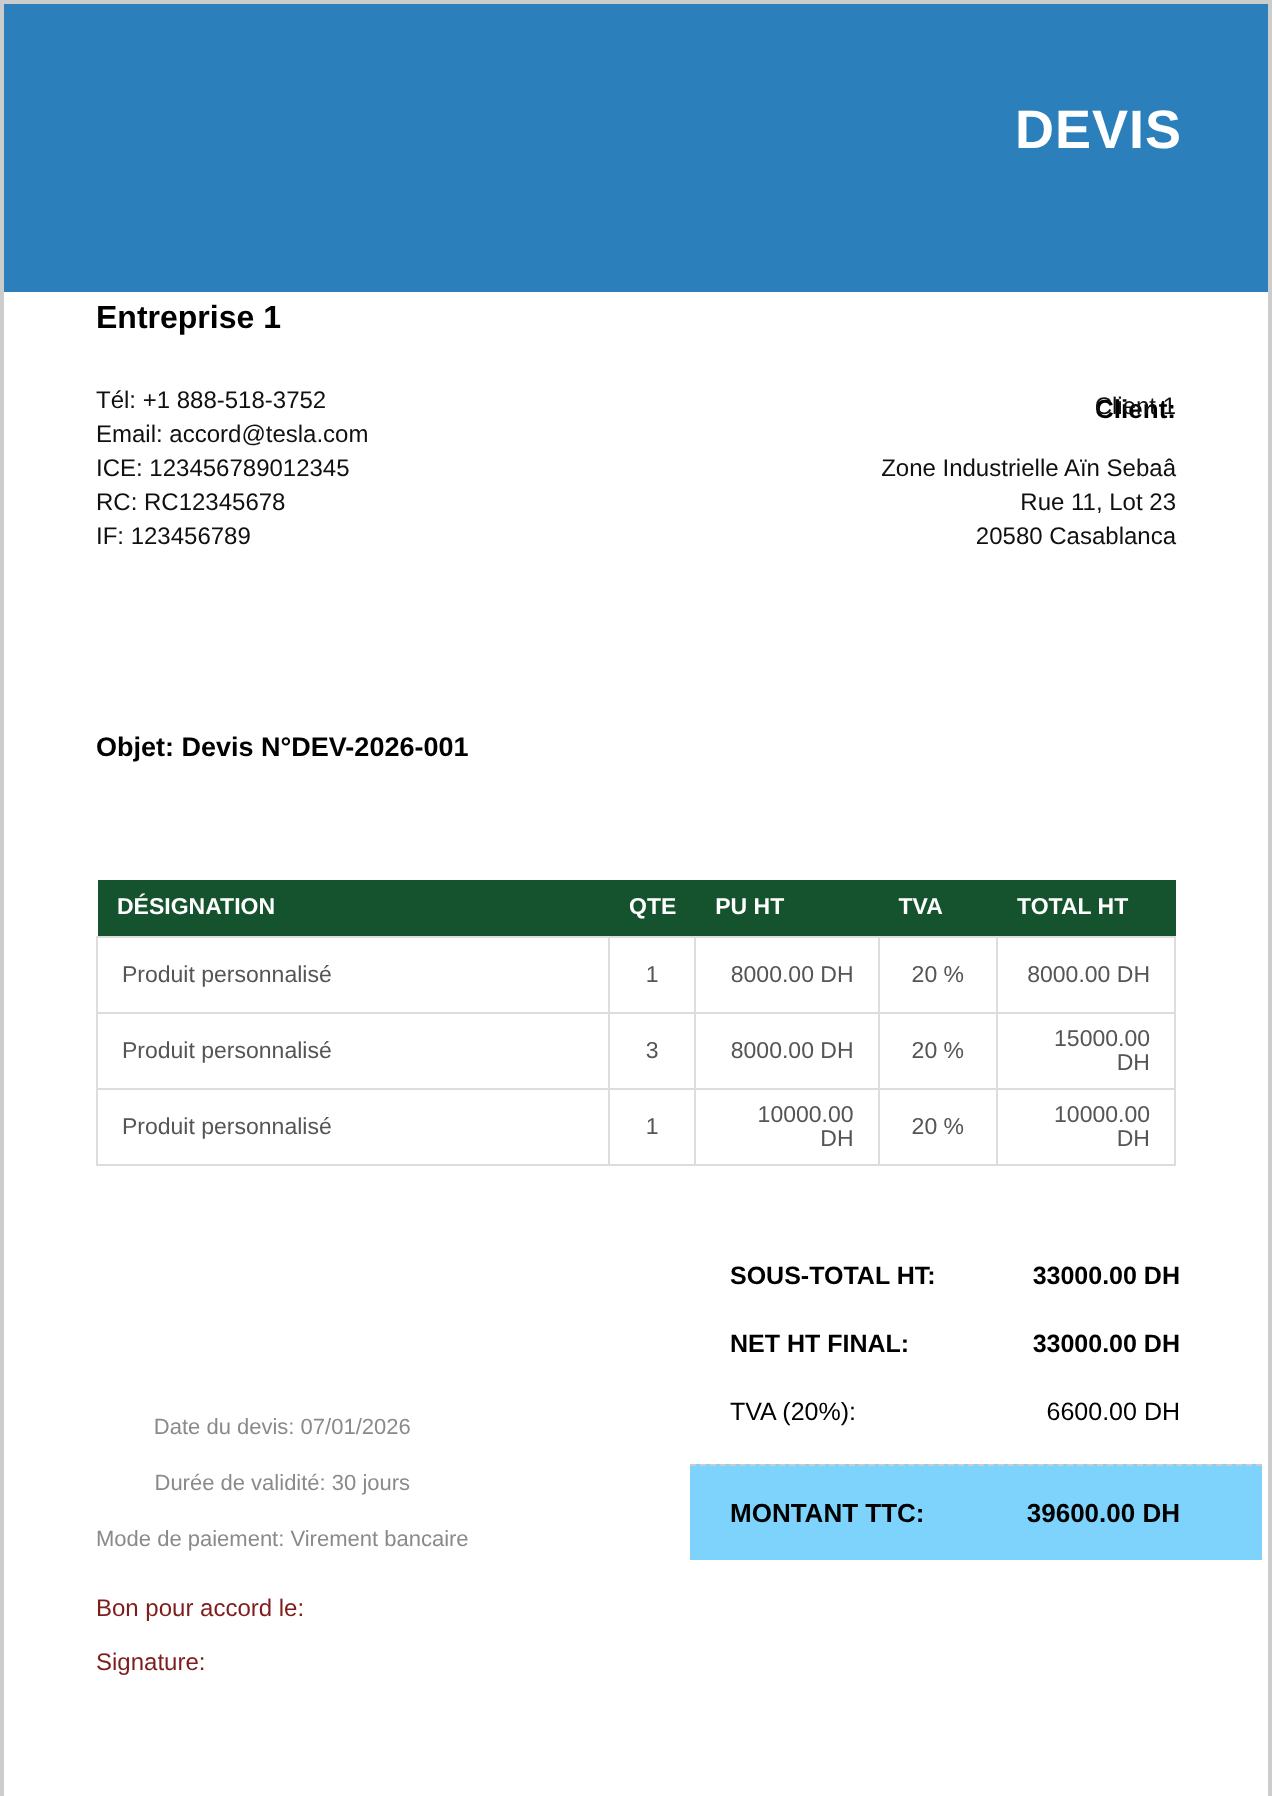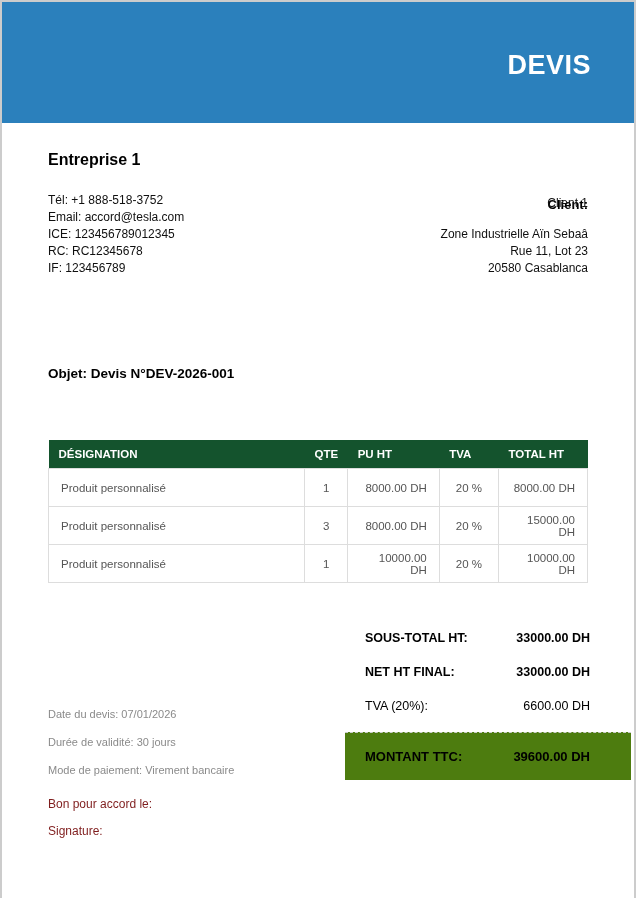--- a/index.html
+++ b/index.html
@@ -15,21 +15,21 @@
     height:898px;
     background:#ffffff;
     border-left:2px solid #cccccc;
     border-top:2px solid #cccccc;
     border-right:2px solid #cccccc;
     overflow:hidden;
   }
   .header-band {
     position:absolute;
     top:0; left:0; right:0;
-    height:121px;
+    height:144px;
     background:#2b80bc;
   }
   .header-title {
     position:absolute;
     top:48px;
     right:43px;
     color:#ffffff;
     font-size:27px;
     font-weight:bold;
     letter-spacing:0.5px;
@@ -119,32 +119,33 @@
     align-items:baseline;
     padding:0 41px 0 20px;
     margin-bottom:18px;
     line-height:16px;
   }
   .totals-row.bold { font-weight:bold; }
   .ttc-box {
     display:flex;
     justify-content:space-between;
     align-items:center;
-    background:#4d7c0f;
+    background:#7dd3fc;
     border-top:1px dashed #cccccc;
     padding:16px 41px 16px 20px;
     font-weight:bold;
     font-size:13px;
   }
   .meta {
     position:absolute;
     top:706px; left:46px;
     font-size:11px;
     color:#8a8a8a;
     line-height:13px;
+    text-align:center;
   }
   .meta div { margin-bottom:15px; }
   .signoff {
     position:absolute;
     top:795px; left:46px;
     font-size:12px;
     color:#7f1d1d;
     line-height:14px;
   }
   .signoff div { margin-bottom:13px; }

